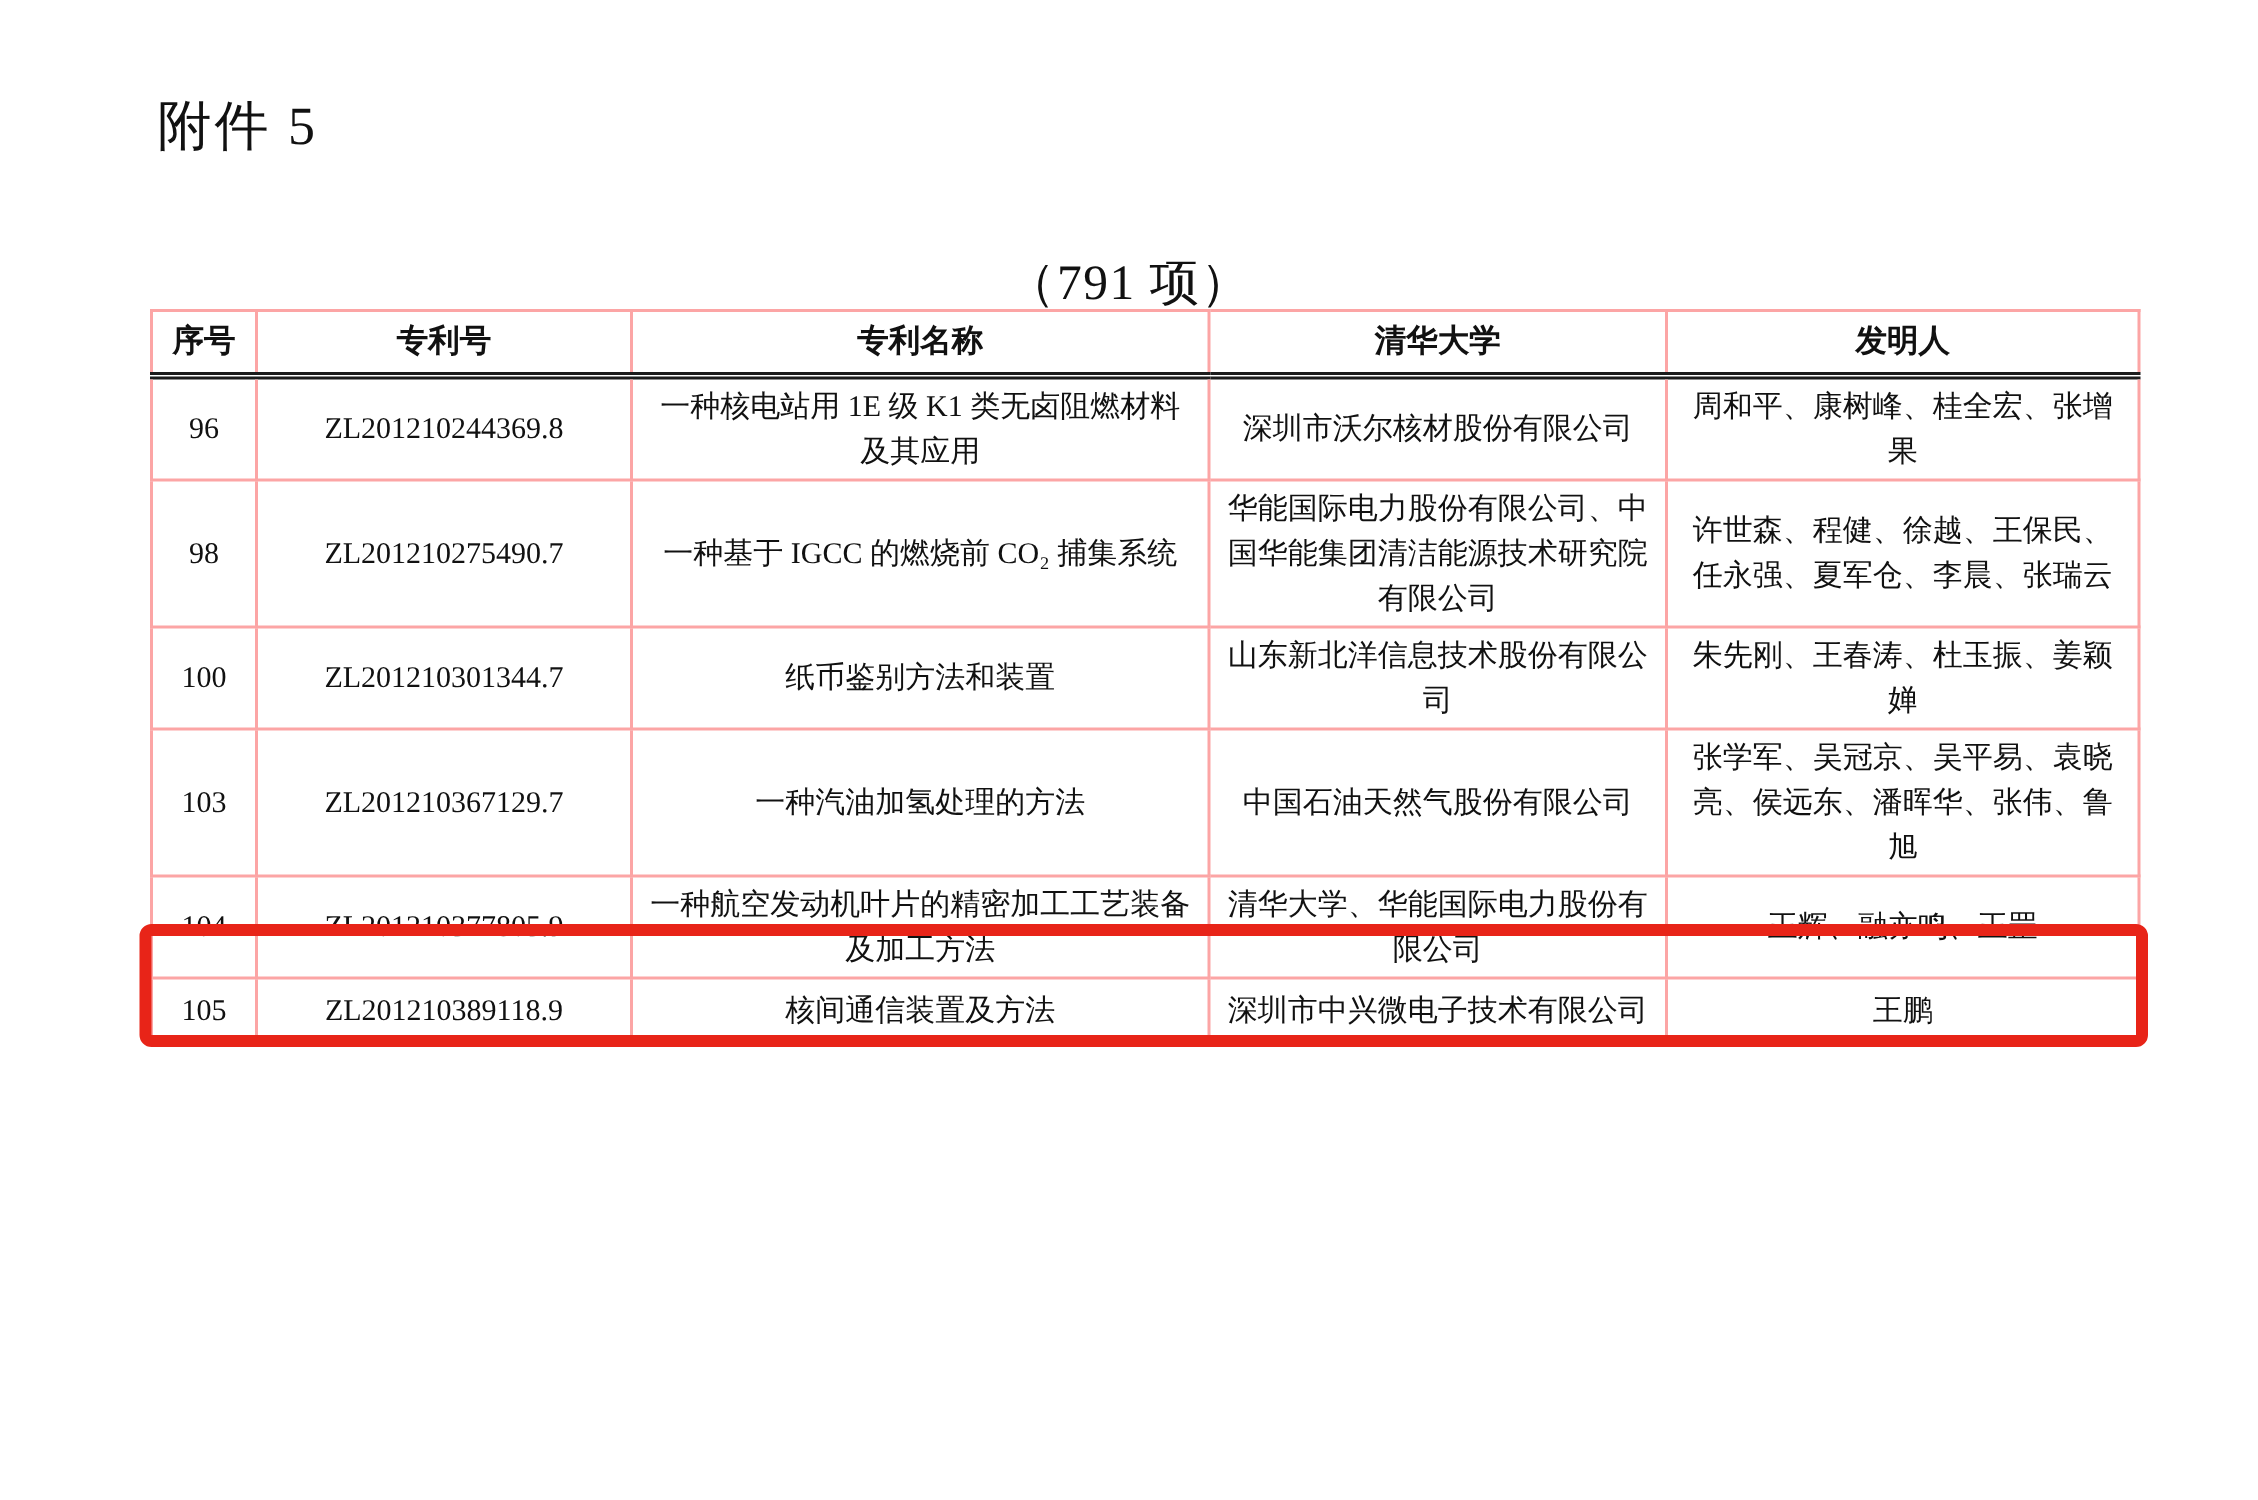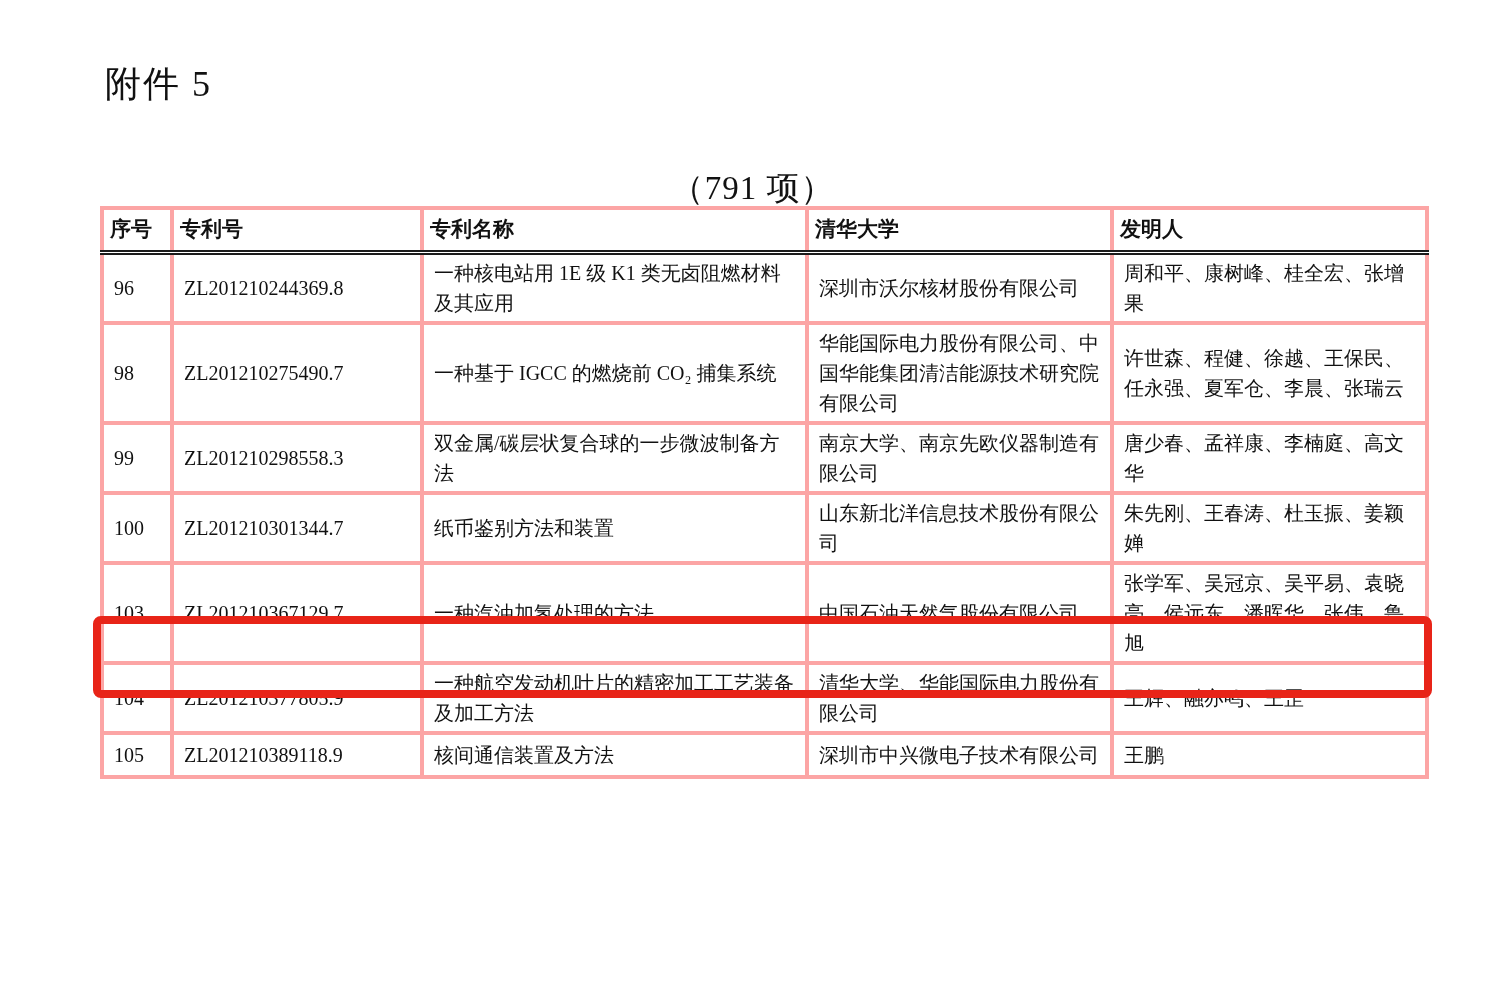--- a/index.html
+++ b/index.html
@@ -51,22 +51,22 @@
     top: 206px;
     width: 1325px;
   }
   table.award-table {
     border-collapse: collapse;
     table-layout: fixed;
     width: 1325px;
     font-size: 20px;
   }
   .award-table td, .award-table th {
-    border: 4px solid #fca5a5;
-    text-align: left;
+    border: 2px solid #fca5a5;
+    text-align: center;
     vertical-align: middle;
     padding: 3px 10px;
     line-height: 1.5;
     word-break: break-all;
   }
   .award-table thead th {
     font-size: 21px;
     font-weight: 700;
     border-bottom: 5px double #1b1b1b;
     padding: 4px 6px;
@@ -119,27 +119,20 @@
           <td>深圳市沃尔核材股份有限公司</td>
           <td>周和平、康树峰、桂全宏、张增果</td>
         </tr>
         <tr style="height:90px">
           <td>98</td>
           <td>ZL201210275490.7</td>
           <td>一种基于 IGCC 的燃烧前 CO₂ 捕集系统</td>
           <td>华能国际电力股份有限公司、中国华能集团清洁能源技术研究院有限公司</td>
           <td>许世森、程健、徐越、王保民、任永强、夏军仓、李晨、张瑞云</td>
         </tr>
-        <tr style="height:62px">
-          <td>99</td>
-          <td>ZL201210298558.3</td>
-          <td>双金属/碳层状复合球的一步微波制备方法</td>
-          <td>南京大学、南京先欧仪器制造有限公司</td>
-          <td>唐少春、孟祥康、李楠庭、高文华</td>
-        </tr>
         <tr style="height:58px">
           <td>100</td>
           <td>ZL201210301344.7</td>
           <td>纸币鉴别方法和装置</td>
           <td>山东新北洋信息技术股份有限公司</td>
           <td>朱先刚、王春涛、杜玉振、姜颖婵</td>
         </tr>
         <tr style="height:88px">
           <td>103</td>
           <td>ZL201210367129.7</td>

